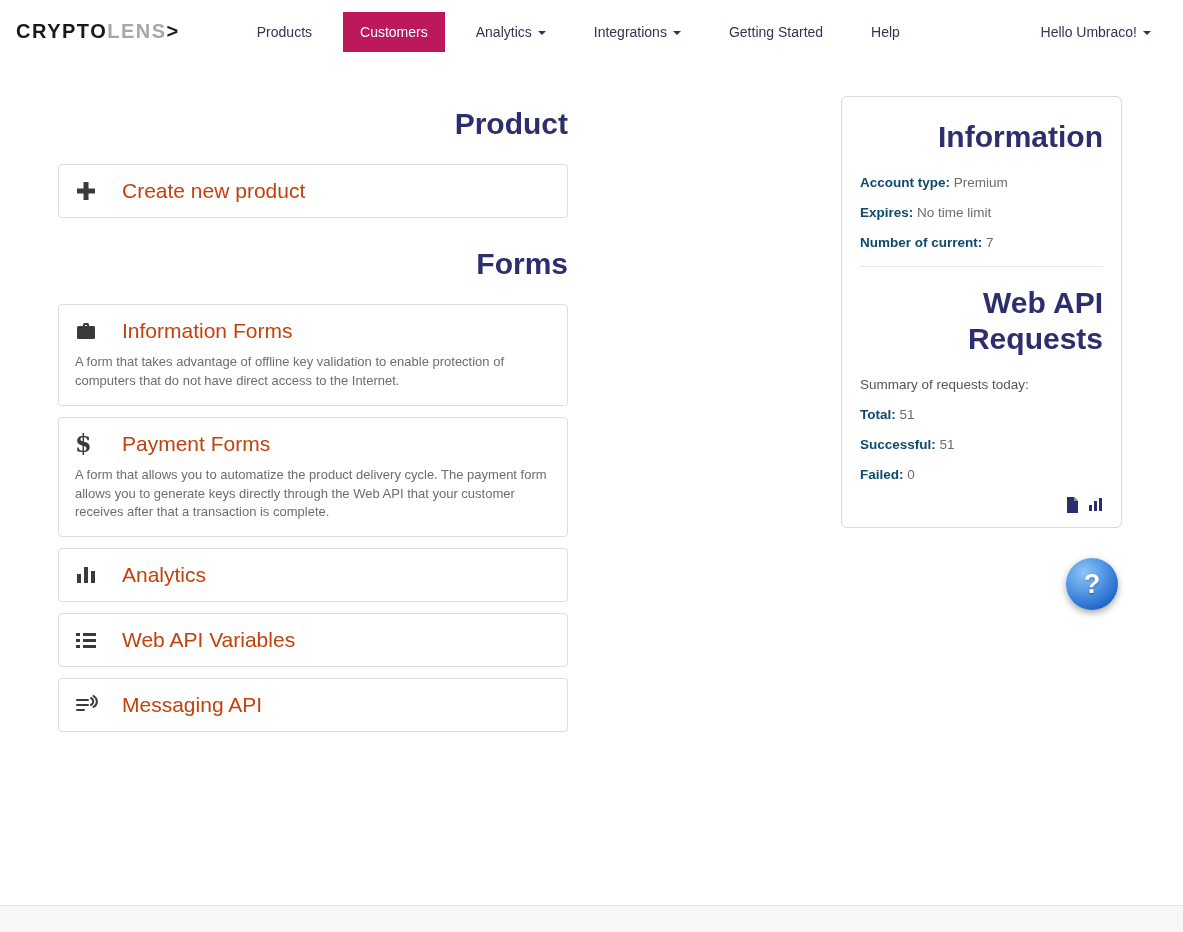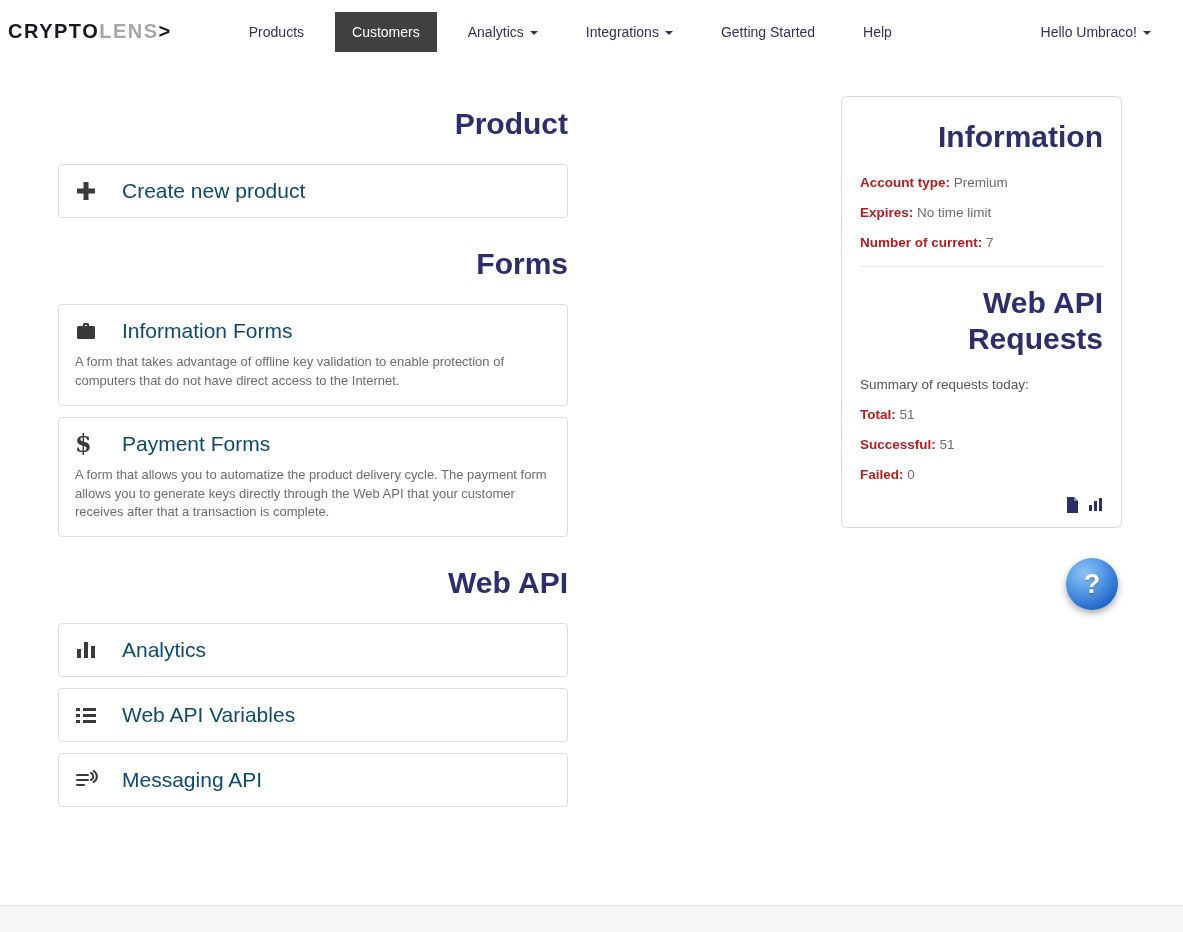--- a/index.html
+++ b/index.html
@@ -10,38 +10,38 @@
     color: #333;
     overflow: hidden;
   }
   .page { display: flex; flex-direction: column; height: 100%; }
 
   
   .navbar {
     height: 63px;
     display: flex;
     align-items: center;
-    padding: 0 32px 0 8px;
+    padding: 0 32px 0 16px;
     background: #ffffff;
     flex-shrink: 0;
   }
   .logo { font-size: 20px; font-weight: bold; letter-spacing: 1.5px; cursor: pointer; white-space: nowrap; }
   .logo .logo-bold  { color: #17171f; }
   .logo .logo-light { color: #a7a7a7; }
   .logo .logo-arrow { color: #17171f; }
   .nav-links { display: flex; list-style: none; margin-left: 60px; align-items: center; }
   .nav-links li {
     font-size: 14px;
     color: #333355;
     padding: 12px 17px;
     margin-right: 14px;
     cursor: pointer;
     white-space: nowrap;
   }
-  .nav-links li.active { background: #404040; color: #ffffff; }
+  .nav-links li.active { background: #be185d; color: #ffffff; }
   .user-menu { margin-left: auto; font-size: 14px; color: #333355; cursor: pointer; white-space: nowrap; }
   .caret {
     display: inline-block;
     width: 0; height: 0;
     border-left: 4px solid transparent;
     border-right: 4px solid transparent;
     border-top: 4px solid currentColor;
     margin-left: 6px;
     vertical-align: middle;
   }
@@ -70,34 +70,34 @@
     border-radius: 4px;
     background: #fff;
     padding: 14px 16px;
     margin-bottom: 11px;
     cursor: pointer;
   }
   .panel-head { display: flex; align-items: center; }
   .panel-icon { width: 30px; display: flex; align-items: center; color: #3a3a3a; flex-shrink: 0; }
   .panel-icon svg { display: block; }
   .dollar-glyph { font-family: "DejaVu Serif", serif; font-size: 24px; font-weight: bold; color: #3a3a3a; line-height: 1; }
-  .panel-title { font-size: 21px; color: #0c4a6e; margin-left: 17px; }
+  .panel-title { font-size: 21px; color: #c2410c; margin-left: 17px; }
   .panel-desc { font-size: 13px; color: #6d6d6d; line-height: 1.45; margin-top: 10px; }
 
   
   .right-col { width: 281px; display: flex; flex-direction: column; }
   .card {
     border: 1px solid #d9d9d9;
     border-radius: 6px;
     background: #fff;
     padding: 22px 18px 14px;
   }
   .card .section-title { margin: 0 0 20px; }
   .info-row { font-size: 13.5px; color: #6d6d6d; margin-bottom: 15px; }
-  .info-row b { color: #b91c1c; }
+  .info-row b { color: #0c4a6e; }
   .divider { border: none; border-top: 1px solid #e7e7e7; margin: 16px 0 18px; }
   .summary { font-size: 13.5px; color: #555; margin-bottom: 15px; }
   .card-icons { display: flex; justify-content: flex-end; gap: 9px; margin-top: 8px; }
   .card-icon { color: #2d2d6b; cursor: pointer; }
   .card-icon svg { display: block; }
 
   .help-btn {
     width: 52px; height: 52px;
     border-radius: 50%;
     margin: 30px 4px 0 auto;
@@ -174,21 +174,20 @@
       <div class="panel">
         <div class="panel-head">
           <span class="panel-icon">
             <span class="dollar-glyph">$</span>
           </span>
           <span class="panel-title">Payment Forms</span>
         </div>
         <p class="panel-desc">A form that allows you to automatize the product delivery cycle. The payment form allows you to generate keys directly through the Web API that your customer receives after that a transaction is complete.</p>
       </div>
 
-      <h1 class="section-title">Web API</h1>
 
       <div class="panel">
         <div class="panel-head">
           <span class="panel-icon">
             <svg width="22" height="20" viewBox="0 0 22 20">
                 <g fill="currentColor">
                   <rect x="2" y="9" width="4" height="9"></rect>
                   <rect x="9" y="2" width="4" height="16"></rect>
                   <rect x="16" y="6" width="4" height="12"></rect>
                 </g>

